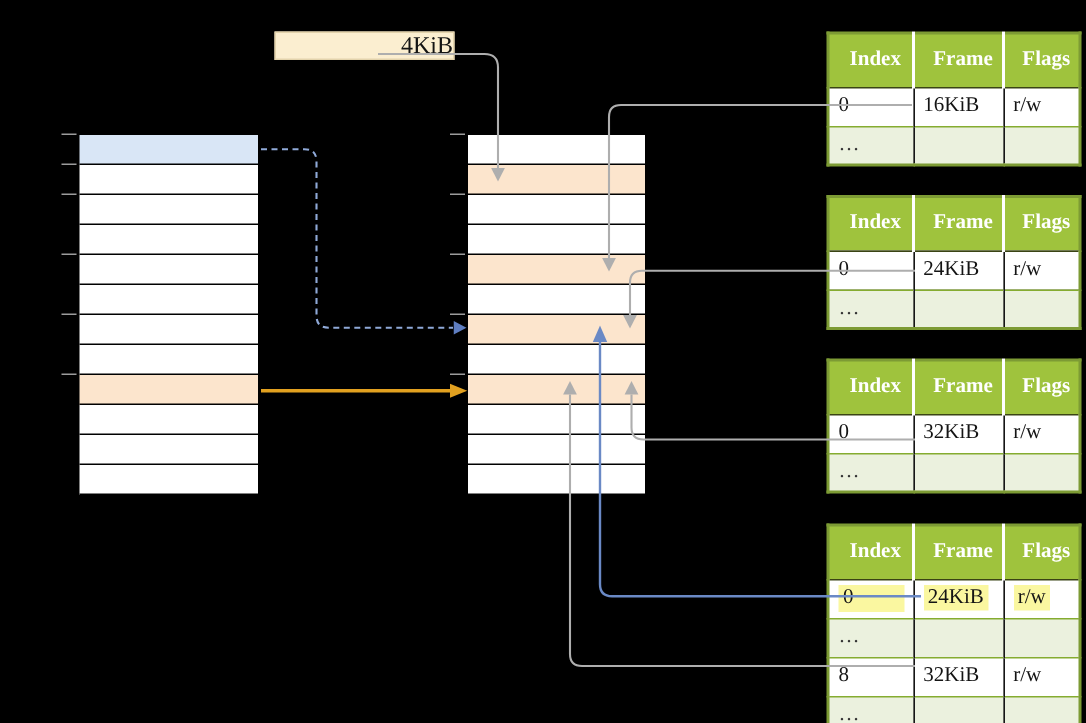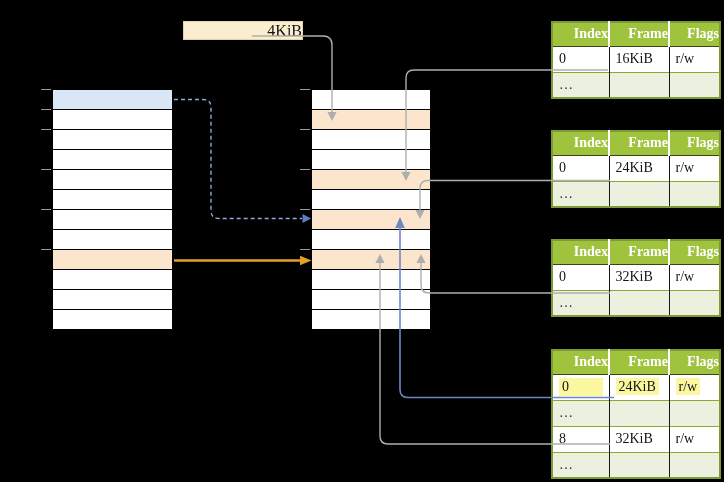--- a/index.html
+++ b/index.html
@@ -31,22 +31,22 @@
   .mrow.peach{background:var(--row_peach);}
   
   .tick{position:absolute;width:10px;height:1px;background:var(--tick_gray);}
   
   table.ptable{
     position:absolute;left:551px;width:168px;
     border-collapse:collapse;border:2px solid var(--green_border);
     font-size:14px;color:var(--text_dark);table-layout:fixed;
   }
   .ptable th{
-    background:var(--green_header);color:#fff;font-weight:bold;text-align:right;
-    height:24px;padding:0 0 0 6px;border-left:2px solid #fff;
+    background:var(--green_header);color:#fff;font-weight:bold;text-align:center;
+    height:36px;padding:0 0 0 6px;border-left:2px solid #fff;
     border-bottom:1px solid var(--header_sep);box-sizing:border-box;
   }
   .ptable th:first-child{border-left:none;}
   .ptable td{
     background:var(--row_white);height:26px;padding:0 0 0 6px;
     border-left:1px solid var(--cell_border);border-top:1.5px solid var(--green_sep);
     box-sizing:border-box;vertical-align:middle;
   }
   .ptable td:first-child{border-left:none;}
   .ptable tr:first-child td{border-top:none;}

